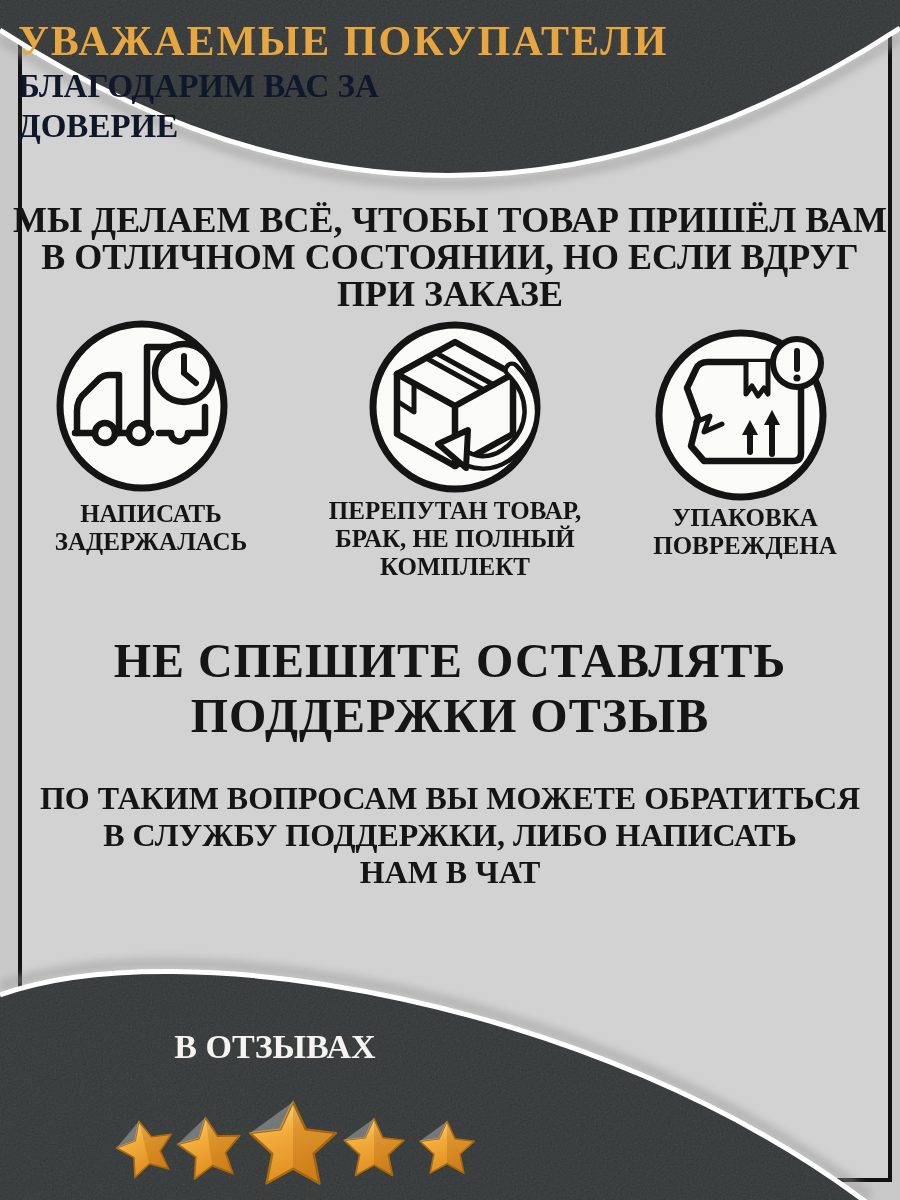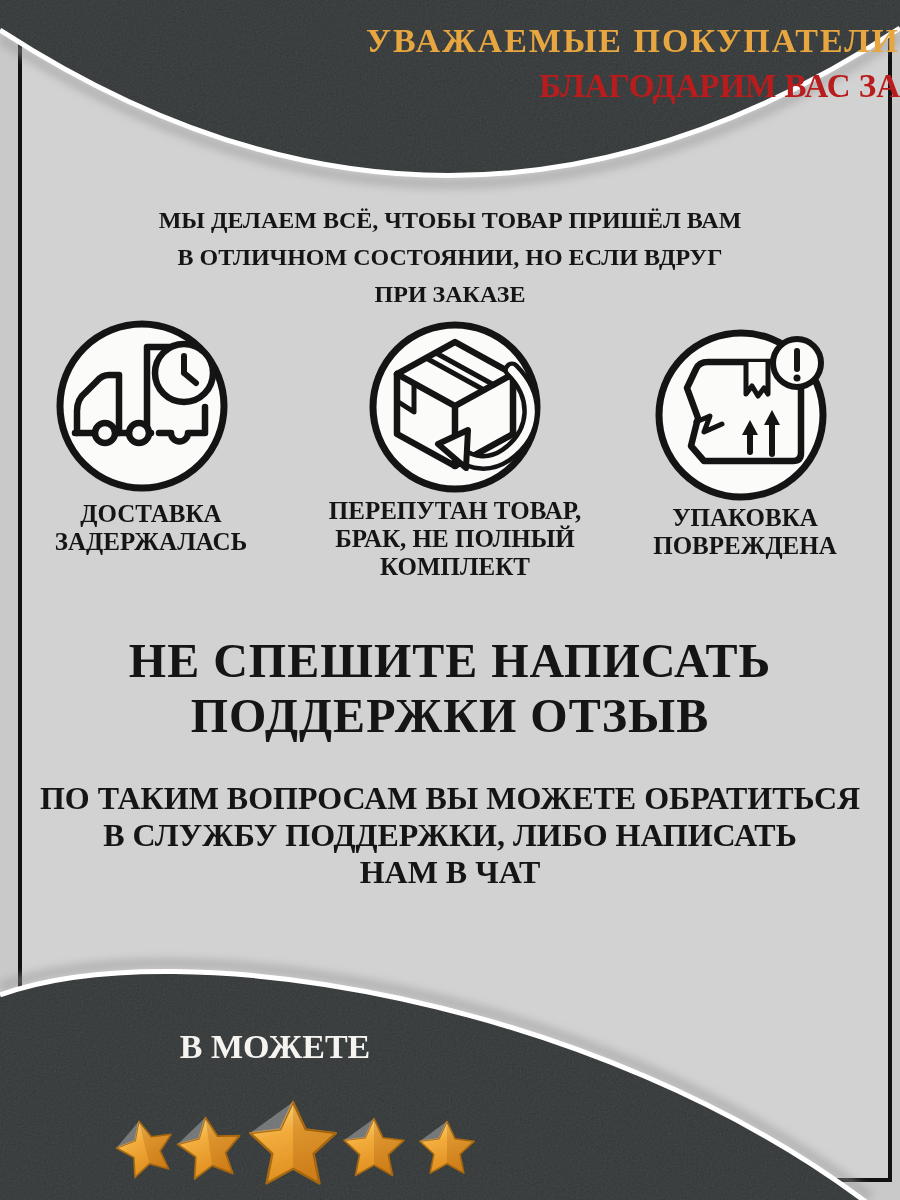--- a/index.html
+++ b/index.html
@@ -4,26 +4,26 @@
 <style>
   html,body{margin:0;padding:0;background:#888;}
   .page{
     position:relative;width:900px;height:1200px;margin:0 auto;
     background:#c9c9c9;overflow:hidden;
     font-family:"Liberation Serif","DejaVu Serif",serif;font-weight:700;
   }
   .page svg.bg{position:absolute;left:0;top:0;}
   .abs{position:absolute;}
   .txt{white-space:nowrap;text-align:center;left:0;right:0;color:#151515;}
-  .hdr-title{top:18px;left:18px;right:0;font-size:34px;line-height:46px;
-    color:#E7A63F;letter-spacing:2px;text-align:right;white-space:nowrap;}
-  .hdr-sub{left:18px;right:0;font-size:33px;line-height:40px;color:#b91c1c;
-    text-align:right;white-space:nowrap;}
+  .hdr-title{top:18px;left:18px;right:0;font-size:42px;line-height:46px;
+    color:#E7A63F;letter-spacing:2px;text-align:left;white-space:nowrap;}
+  .hdr-sub{left:18px;right:0;font-size:33px;line-height:40px;color:#0f172a;
+    text-align:left;white-space:nowrap;}
   .hdr-sub.l1{top:66px;} .hdr-sub.l2{top:106px;}
-  .intro{top:202px;font-size:24px;line-height:37px;}
+  .intro{top:202px;font-size:36px;line-height:37px;}
   .warning{top:633px;font-size:48px;line-height:55px;letter-spacing:1px;}
   .support{top:780px;font-size:32px;line-height:37px;text-align:center;}
   .icon-label{position:absolute;width:260px;text-align:center;color:#151515;
     font-size:25px;line-height:28px;white-space:nowrap;}
   .lbl1{left:21px;top:500px;} .lbl2{left:325px;top:497px;} .lbl3{left:615px;top:504px;}
   .footer-txt{left:10px;width:530px;font-size:34px;line-height:40px;top:1027px;
     color:#F6F4F1;text-align:center;position:absolute;white-space:nowrap;}
   .icon-svg{position:absolute;width:190px;height:190px;}
   .ic1{left:47px;top:311px;} .ic2{left:360px;top:312px;} .ic3{left:646px;top:320px;}
   #stars{position:absolute;left:95px;top:1095px;width:400px;height:105px;}
@@ -68,20 +68,21 @@
     <path d="M0,30 Q450,322 900,28" stroke="#FFFFFF" stroke-width="5" fill="none"></path>
 
     <path d="M0,995 C180,930 600,1000 870,1205" stroke="#9a9a9a" stroke-width="10" fill="none" opacity="0.55" filter="url(#blurF)" transform="translate(0,-8)"></path>
     <path d="M0,995 C180,930 600,1000 870,1205 L0,1205 Z" fill="#2B2F30"></path>
     <rect y="920" width="900" height="280" clip-path="url(#clipBot)" filter="url(#grainF)" opacity="0.15"></rect>
     <path d="M0,995 C180,930 600,1000 870,1205" stroke="#FFFFFF" stroke-width="5" fill="none"></path>
   </svg>
 
   <div class="abs hdr-title">УВАЖАЕМЫЕ ПОКУПАТЕЛИ</div>
   <div class="abs hdr-sub l1">БЛАГОДАРИМ ВАС ЗА</div>
+  <div class="abs hdr-sub l2">ДОВЕРИЕ</div>
 
   <div class="abs txt intro">
     <div>МЫ ДЕЛАЕМ ВСЁ, ЧТОБЫ ТОВАР ПРИШЁЛ ВАМ</div>
     <div>В ОТЛИЧНОМ СОСТОЯНИИ, НО ЕСЛИ ВДРУГ</div>
     <div>ПРИ ЗАКАЗЕ</div>
   </div>
 
   <svg class="icon-svg ic1" viewBox="0 0 190 190">
     <circle cx="95" cy="95" r="82" fill="#FBFBF9" stroke="#141414" stroke-width="7"></circle>
     <g fill="none" stroke="#141414" stroke-width="6.5" stroke-linecap="round" stroke-linejoin="round">
@@ -126,46 +127,46 @@
       </g>
     </g>
     <g>
       <circle cx="151" cy="43" r="24" fill="#FBFBF9" stroke="#141414" stroke-width="6"></circle>
       <path d="M151,31 V49" stroke="#141414" stroke-width="6" stroke-linecap="round"></path>
       <circle cx="151" cy="58" r="3.5" fill="#141414"></circle>
     </g>
   </svg>
 
   <div class="icon-label lbl1">
-    <div>ДОСТАВКА</div>
+    <div>НАПИСАТЬ</div>
     <div>ЗАДЕРЖАЛАСЬ</div>
   </div>
   <div class="icon-label lbl2">
     <div>ПЕРЕПУТАН ТОВАР,</div>
     <div>БРАК, НЕ ПОЛНЫЙ</div>
     <div>КОМПЛЕКТ</div>
   </div>
   <div class="icon-label lbl3">
     <div>УПАКОВКА</div>
     <div>ПОВРЕЖДЕНА</div>
   </div>
 
   <div class="abs txt warning">
-    <div>НЕ СПЕШИТЕ НАПИСАТЬ</div>
+    <div>НЕ СПЕШИТЕ ОСТАВЛЯТЬ</div>
     <div>ПОДДЕРЖКИ ОТЗЫВ</div>
   </div>
 
   <div class="abs txt support">
     <div>ПО ТАКИМ ВОПРОСАМ ВЫ МОЖЕТЕ ОБРАТИТЬСЯ</div>
     <div>В СЛУЖБУ ПОДДЕРЖКИ, ЛИБО НАПИСАТЬ</div>
     <div>НАМ В ЧАТ</div>
   </div>
 
   <div class="footer-txt">
-    <div>В МОЖЕТЕ</div>
+    <div>В ОТЗЫВАХ</div>
   </div>
   <svg id="stars" viewBox="0 0 400 105">
       <g transform="translate(51,55) rotate(-14) scale(0.63)">
         <use href="#star-shape"></use>
       </g>
       <g transform="translate(115,55) rotate(-8) scale(0.7)">
         <use href="#star-shape"></use>
       </g>
       <g transform="translate(198,52) rotate(0) scale(0.96)">
         <use href="#star-shape"></use>

